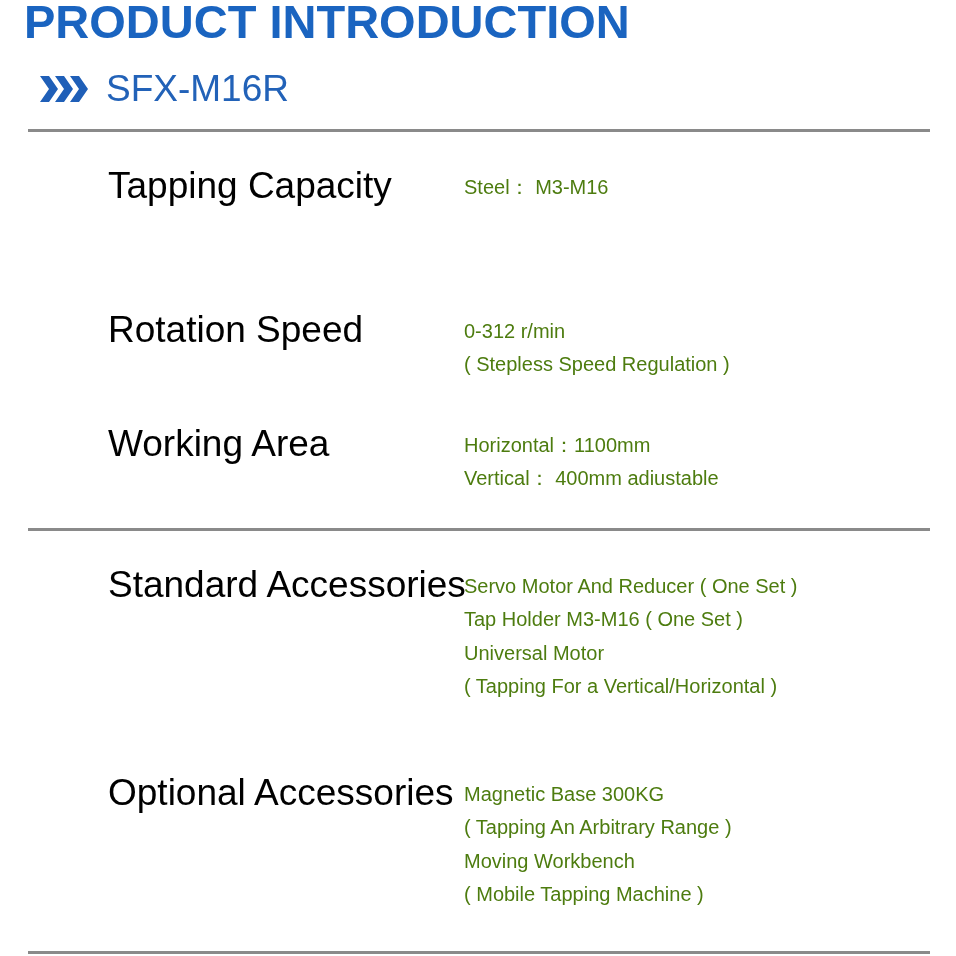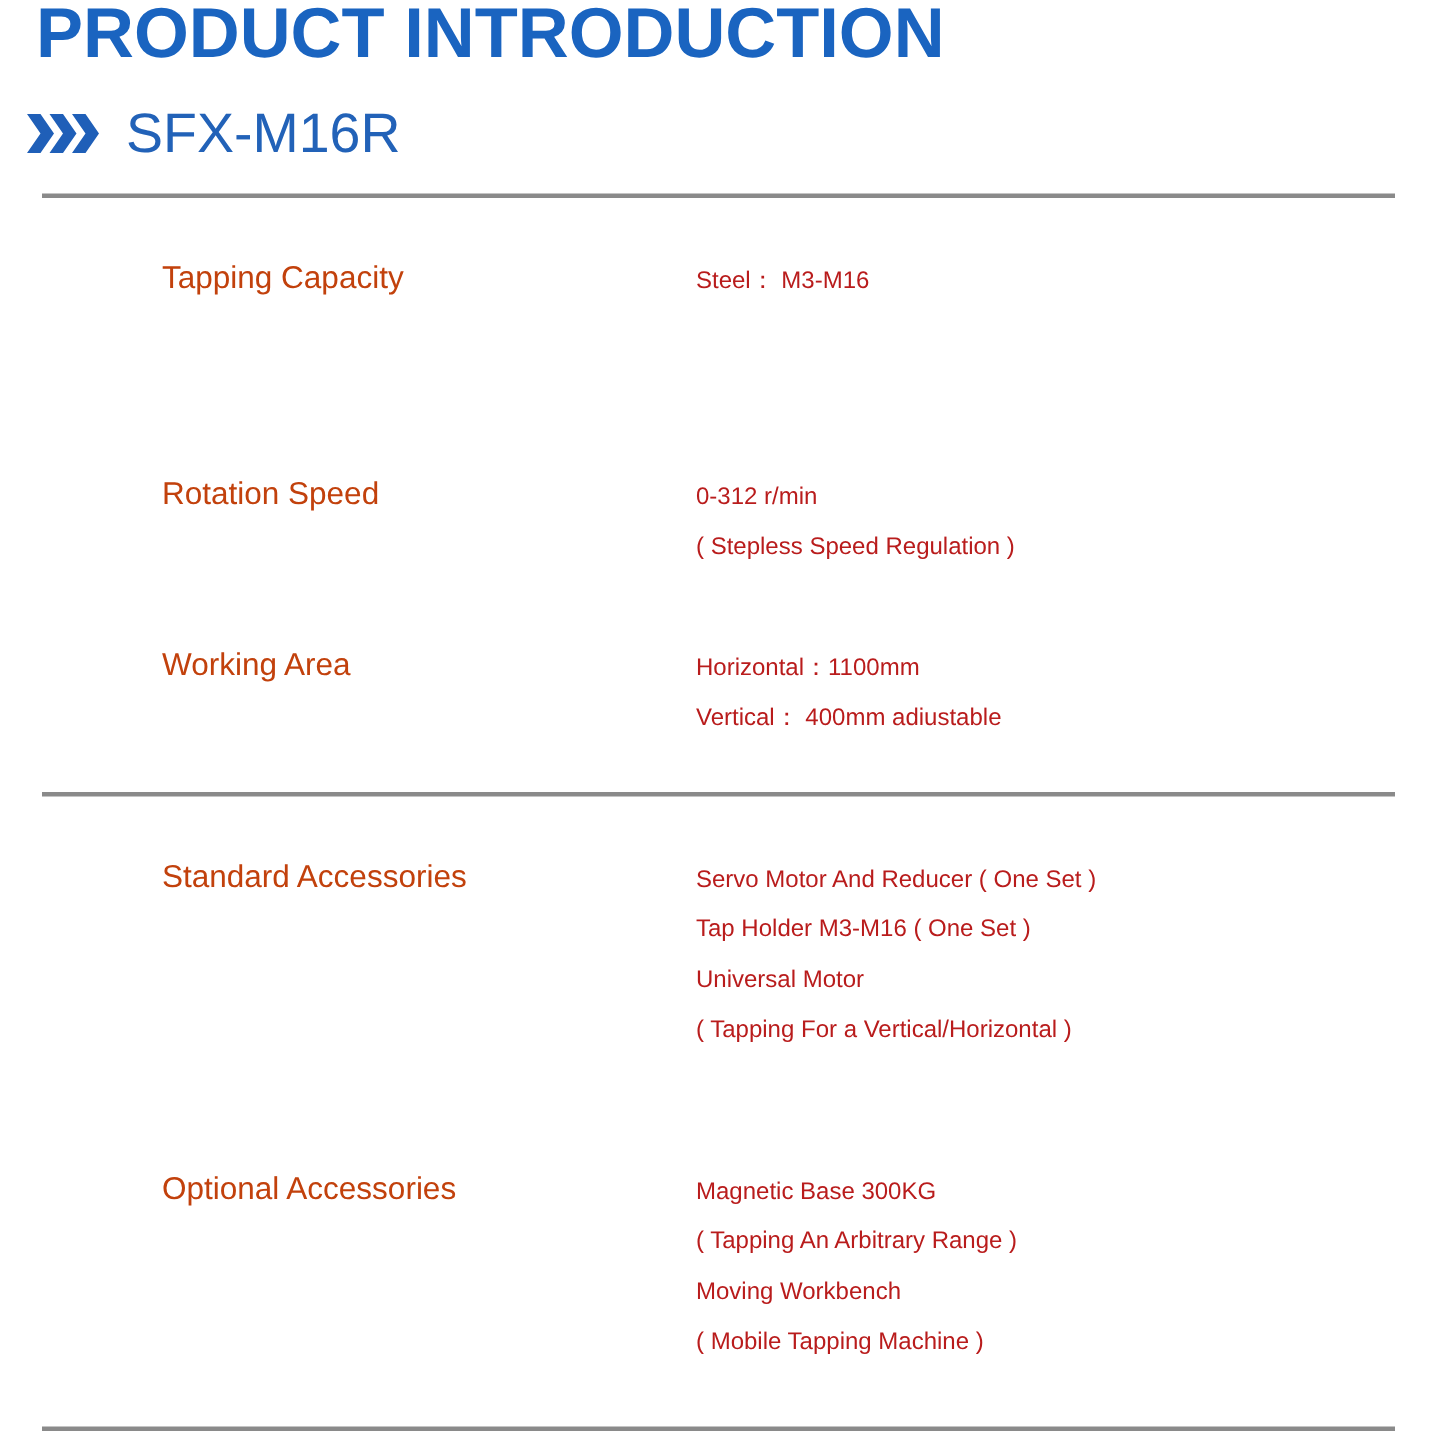--- a/index.html
+++ b/index.html
@@ -1,29 +1,29 @@
 <!DOCTYPE html>
 <html><head>
 <meta charset="utf-8">
 <style>
   html, body { margin: 0; padding: 0; background: #ffffff; }
   body { width: 956px; height: 956px; position: relative; overflow: hidden;
          font-family: "Liberation Sans", sans-serif; }
   .title { position: absolute; left: 24px; top: -6px; margin: 0;
            font-size: 47px; font-weight: bold; color: #1a64c0; letter-spacing: 0px;
            line-height: 56px; white-space: nowrap; }
-  .model { position: absolute; left: 18px; top: 64px; height: 50px; display: flex; align-items: center; }
+  .model { position: absolute; left: 40px; top: 64px; height: 50px; display: flex; align-items: center; }
   .chev { display: inline-flex; margin-right: 18px; }
   .model-text { font-size: 37px; color: #2262b8; line-height: 50px; }
   .divider { position: absolute; left: 28px; width: 902px; height: 3px; background: #8a8a8a; }
   .row { position: absolute; left: 0; width: 956px; }
-  .label { position: absolute; left: 108px; top: 0; font-size: 21px; color: #c2410c;
+  .label { position: absolute; left: 108px; top: 0; font-size: 37px; color: #000000;
            line-height: 34px; white-space: nowrap; }
   .values { position: absolute; left: 464px; top: 2px; }
-  .val { font-size: 16px; color: #b91c1c; line-height: 33.3px; white-space: nowrap; }
+  .val { font-size: 20px; color: #4d7c0f; line-height: 33.3px; white-space: nowrap; }
 </style>
 </head>
 <body>
 
 <h1 class="title">PRODUCT INTRODUCTION</h1>
 
 <div class="model">
   <span class="chev">
     <svg width="48" height="26" viewBox="0 0 48 26">
       <polygon points="0,0 9,0 18,13 9,26 0,26 9,13" fill="#1f5fb8"></polygon>

